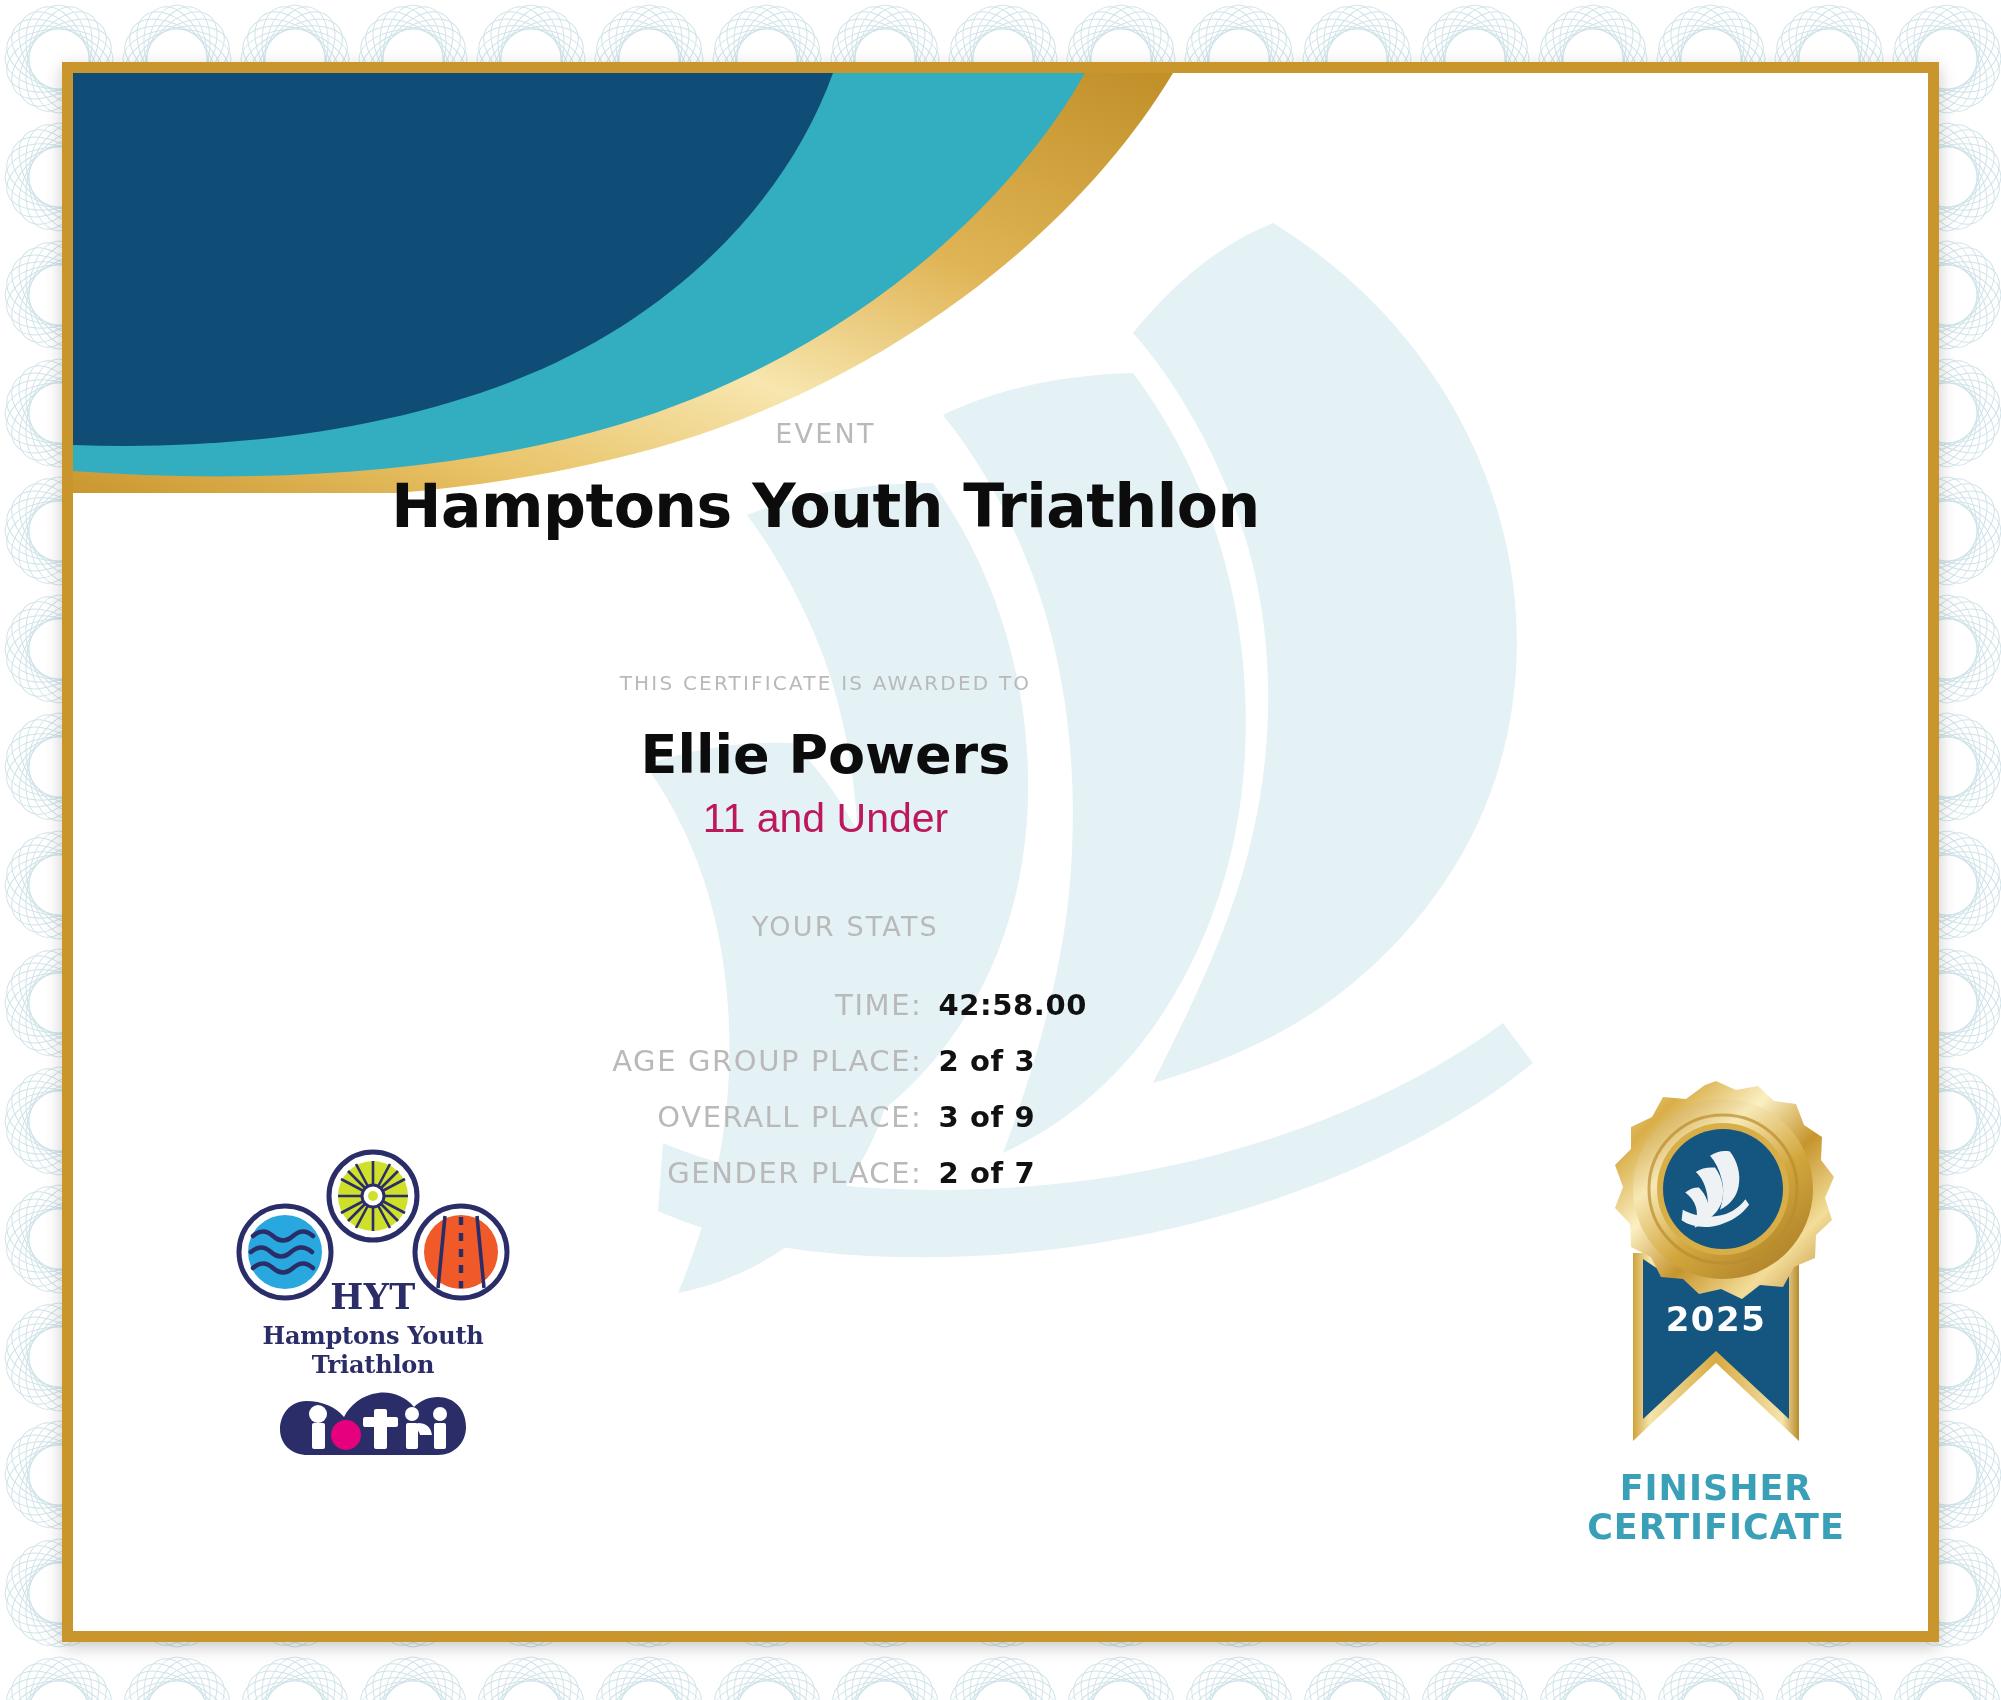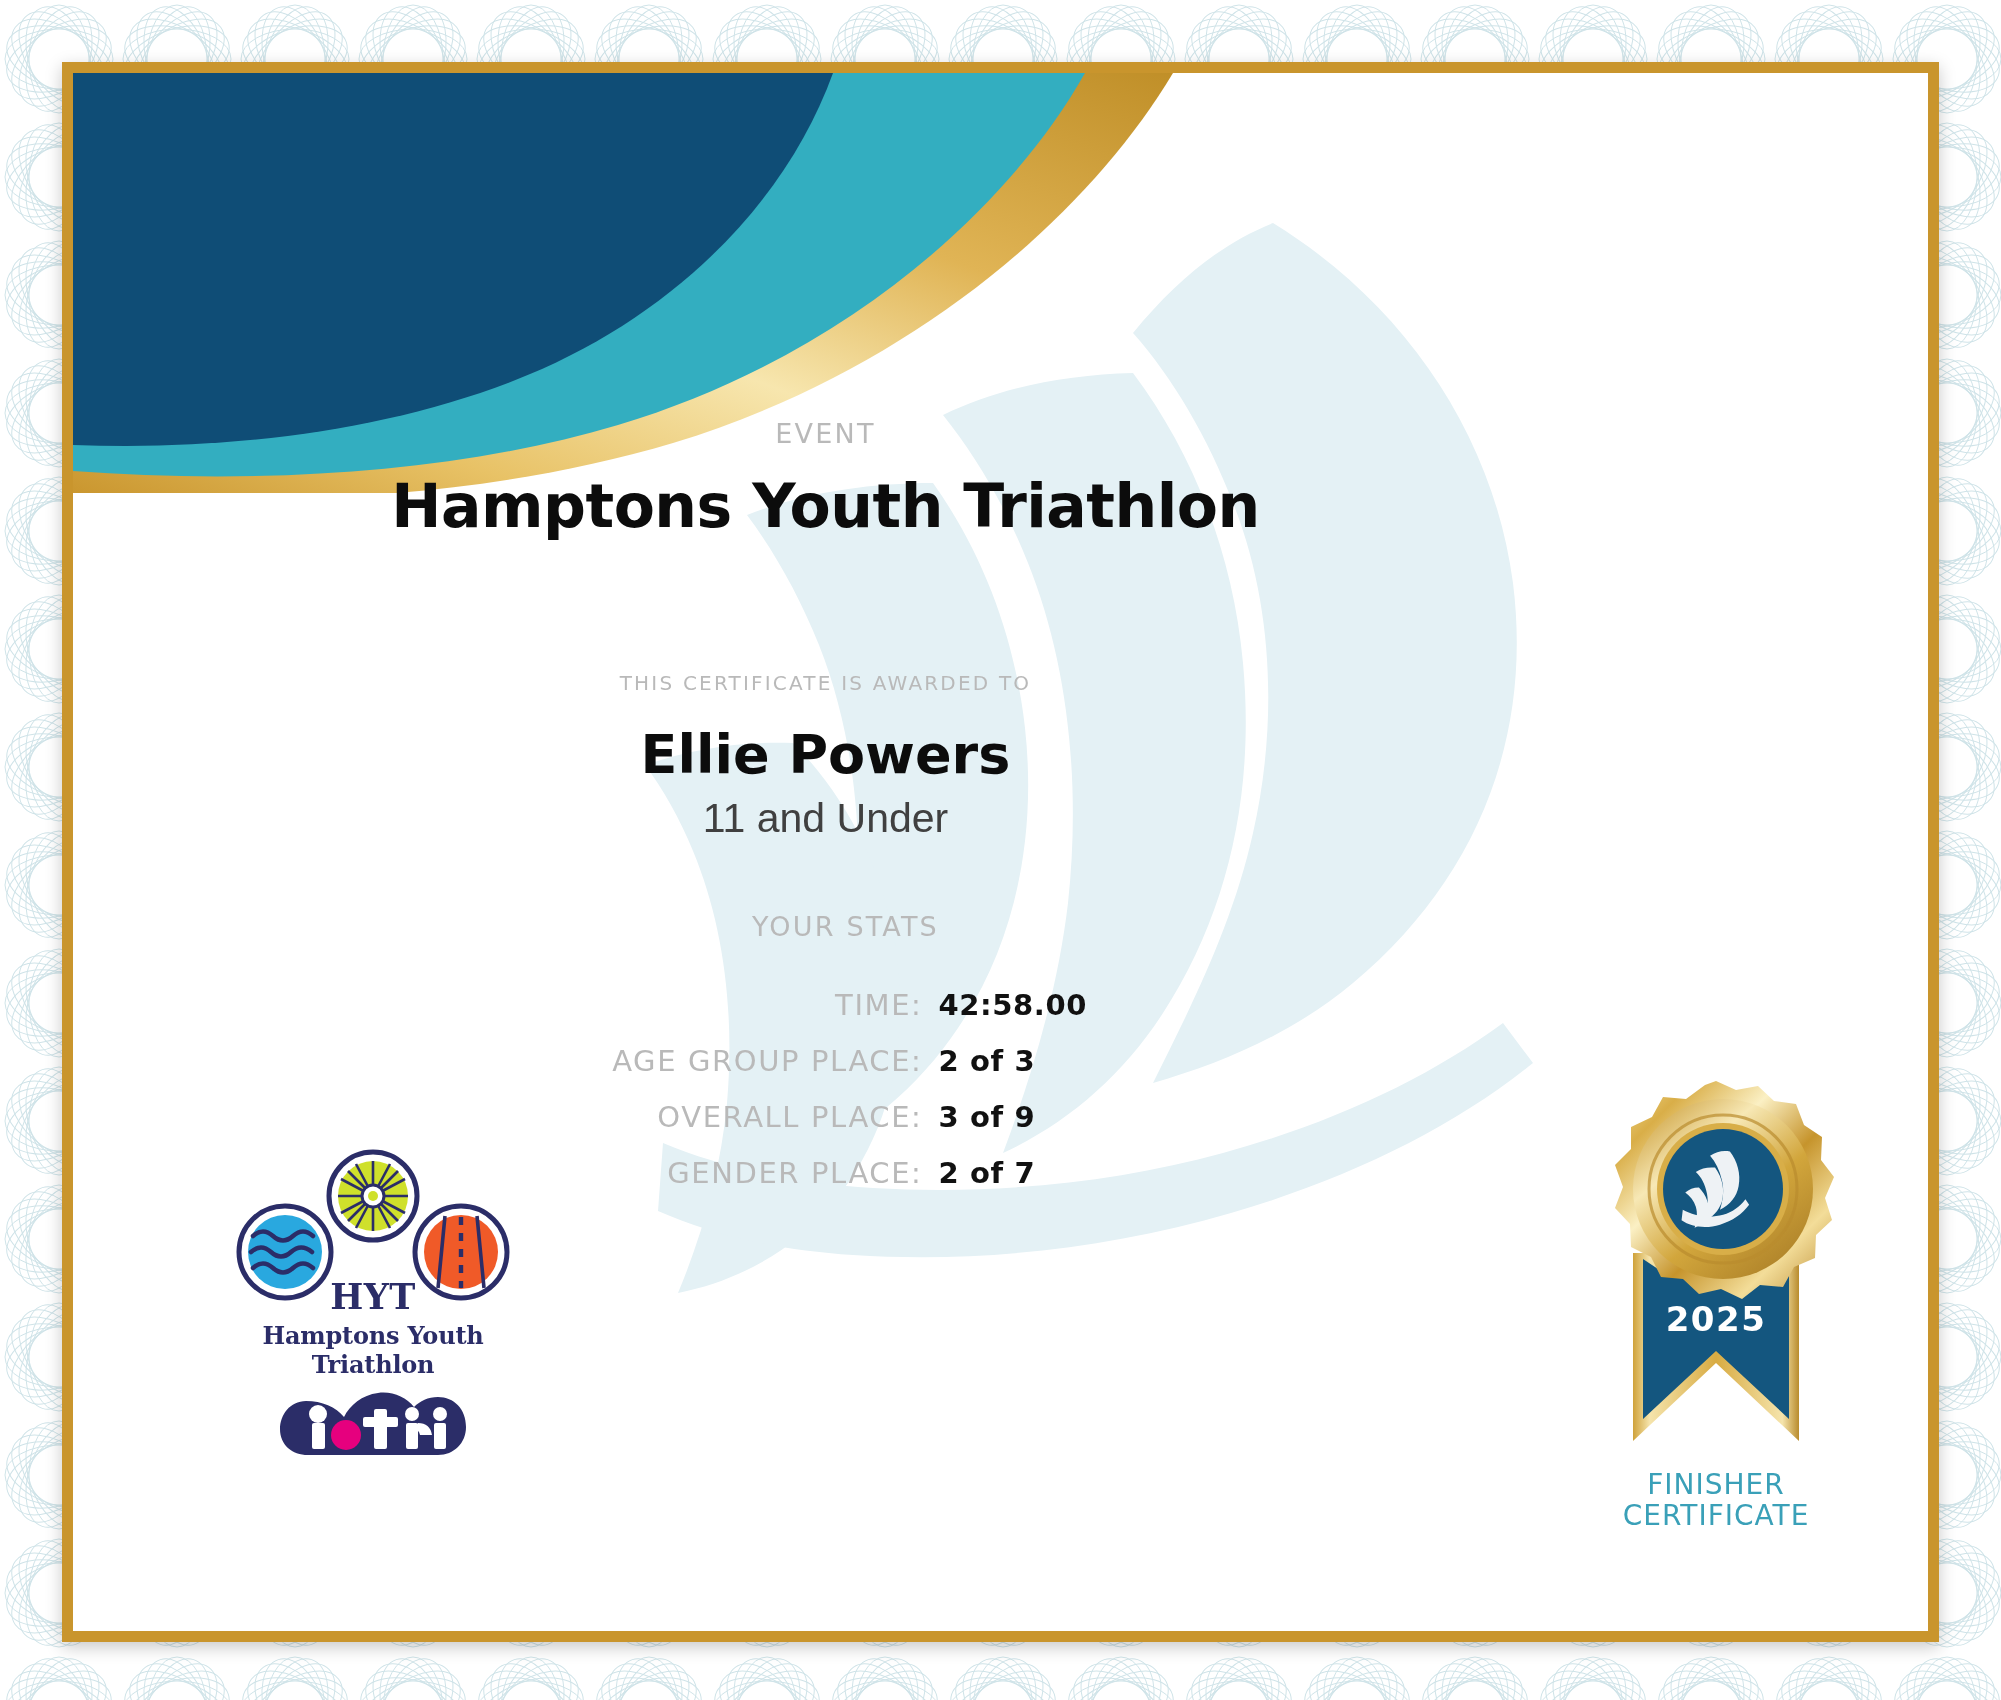--- a/index.html
+++ b/index.html
@@ -107,21 +107,21 @@
   .sec-recipient {
     position: absolute; left: 0; right: 350px; top: 650px;
     text-align: center;
     font-family: "DejaVu Sans", sans-serif;
     font-size: 54px; font-weight: 700; color: #0c0c0c;
   }
   .sec-division {
     position: absolute; left: 0; right: 350px; top: 722px;
     text-align: center;
     font-family: "Liberation Sans", sans-serif;
-    font-size: 41px; font-weight: 400; color: #404040;
+    font-size: 41px; font-weight: 400; color: #be185d;
   }
 
   .sec-stats-label { position: absolute; left: 0; right: 350px; top: 838px; font-size: 27px; padding-left: 40px; }
 
   .stats-table {
     position: absolute;
     left: 0;
     right: 350px;
     top: 915px;
   }
@@ -183,22 +183,22 @@
     position: absolute;
     left: 1478px;
     top: 990px;
     width: 330px;
     text-align: center;
     z-index: 5;
   }
   .seal-art { width: 330px; height: 420px; }
   .seal-caption {
     font-family: "DejaVu Sans", sans-serif;
-    font-size: 28px;
-    font-weight: 400;
+    font-size: 35px;
+    font-weight: 700;
     color: #3aa0b8;
     letter-spacing: 1px;
     line-height: 1.12;
     margin-top: -18px;
   }
 </style>
 </head>
 <body>
 
 <div class="guilloche-bg">

